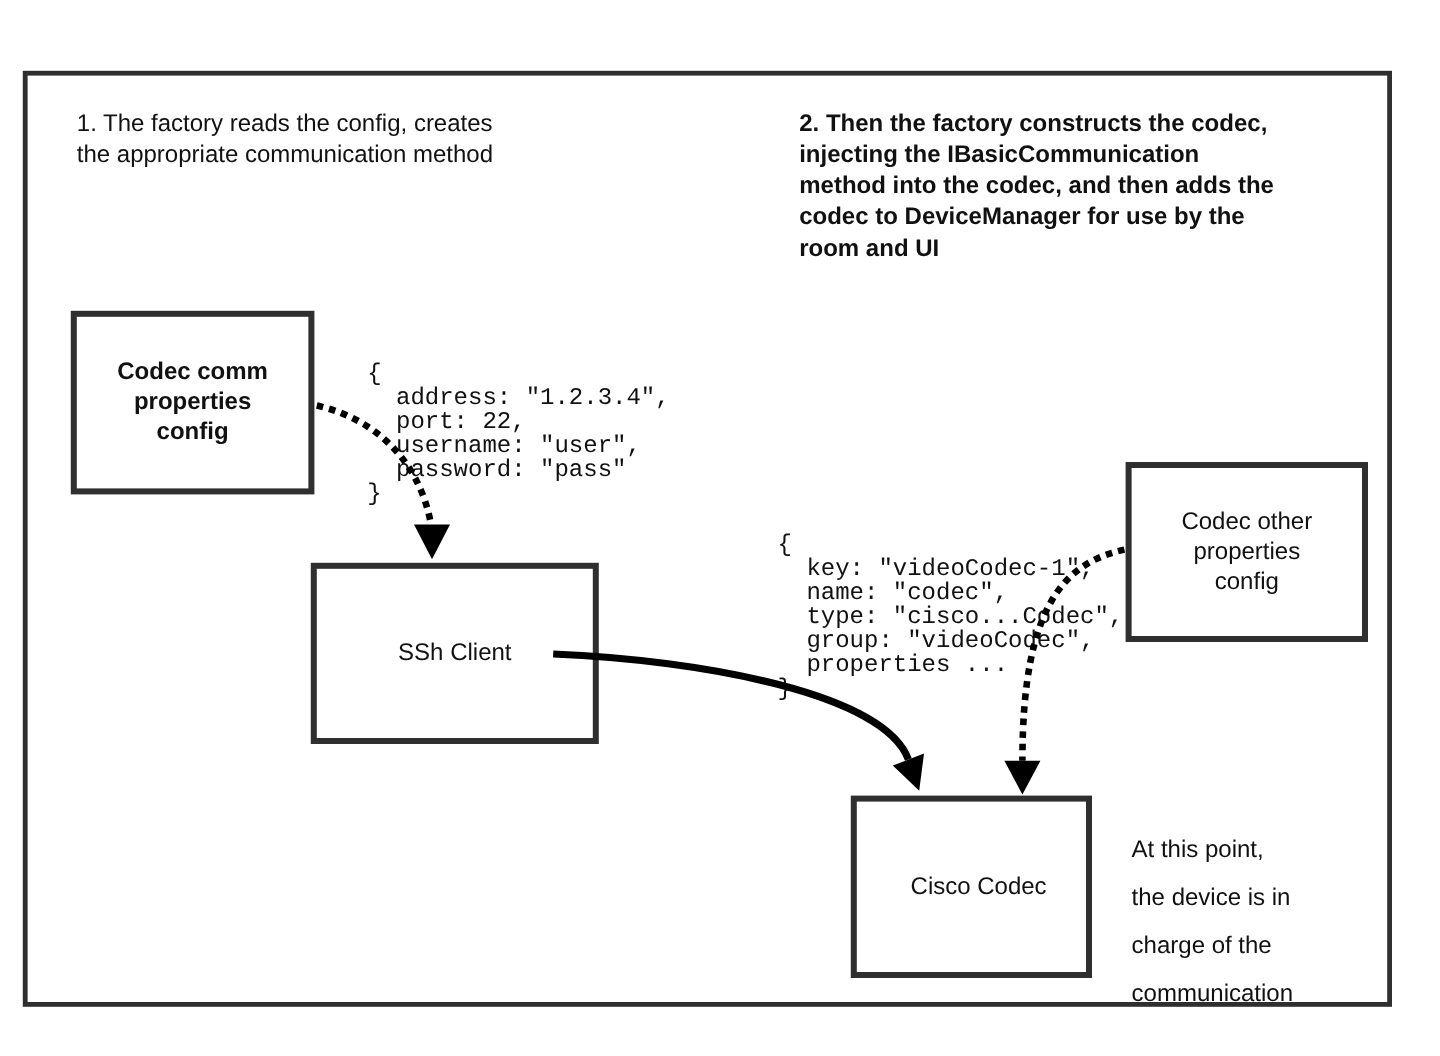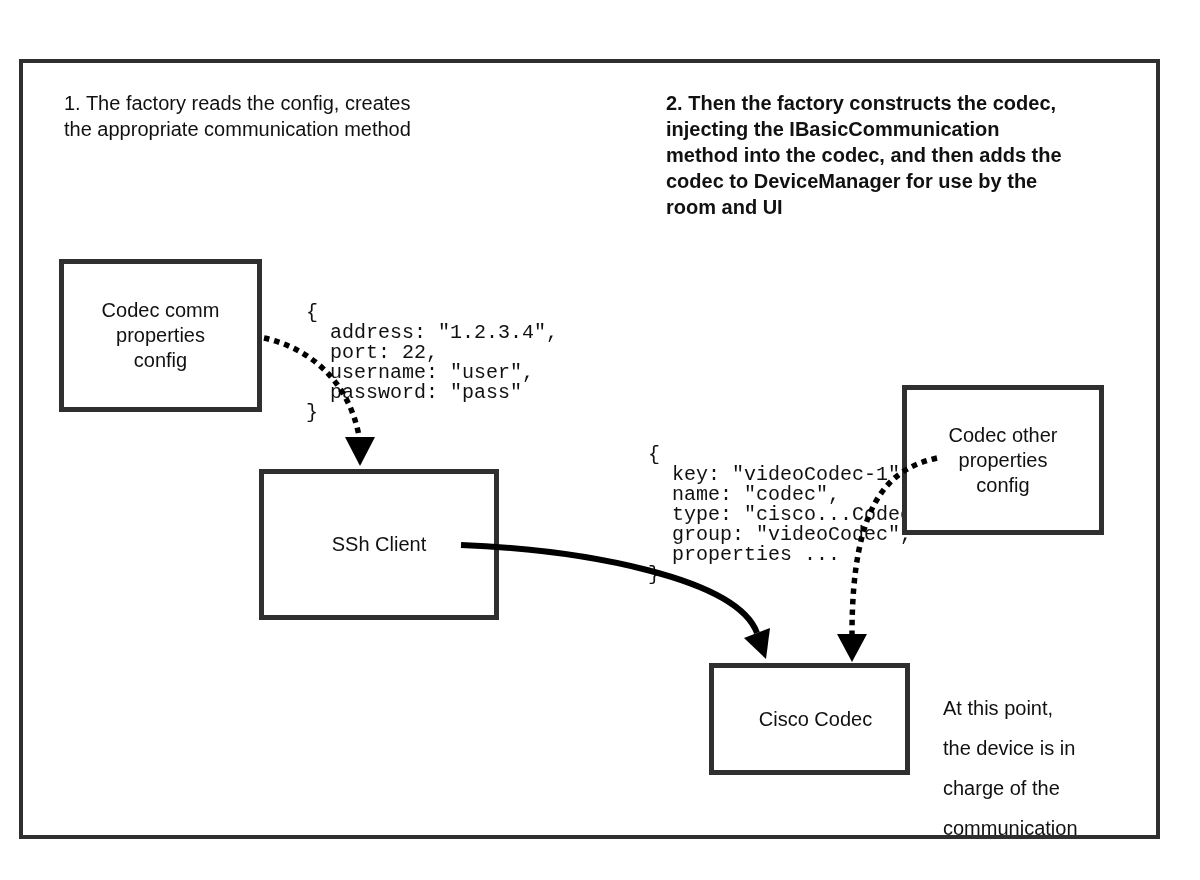--- a/index.html
+++ b/index.html
@@ -12,24 +12,24 @@
   .frame {
     position:absolute; left:19px; top:59px; width:1141px; height:780px;
     border:4px solid var(--border,#2f2f2f); box-sizing:border-box;
   }
   .node {
     position:absolute; box-sizing:border-box;
     border:5px solid var(--border,#2f2f2f); background:#fff;
     display:flex; align-items:center; justify-content:center;
     text-align:center; font-size:20px; line-height:25px; white-space:pre;
   }
-  .node-codec-comm { left:59px;  top:259px; width:203px; height:153px; }
+  .node-codec-comm { left:59px;  top:259px; width:203px; height:153px;font-weight:bold; }
   .node-ssh        { left:259px; top:469px; width:240px; height:151px; }
-  .node-other      { left:902px; top:385px; width:202px; height:150px; }
-  .node-cisco      { left:709px; top:663px; width:201px; height:112px;padding-left:12px; }
+  .node-other      { left:938px; top:385px; width:202px; height:150px; }
+  .node-cisco      { left:709px; top:663px; width:201px; height:152px;padding-left:12px; }
 
   .blurb { position:absolute; font-size:20px; line-height:26px; white-space:pre; }
   .blurb-step1 { left:64px;  top:90px; }
   .blurb-step2 { left:666px; top:90px;font-weight:bold; }
   .blurb-note  { left:943px; top:688px; line-height:40px; }
 
   .code {
     position:absolute; font-family:"Liberation Mono", monospace;
     font-size:20px; line-height:20px; white-space:pre; color:var(--text,#111);
   }

